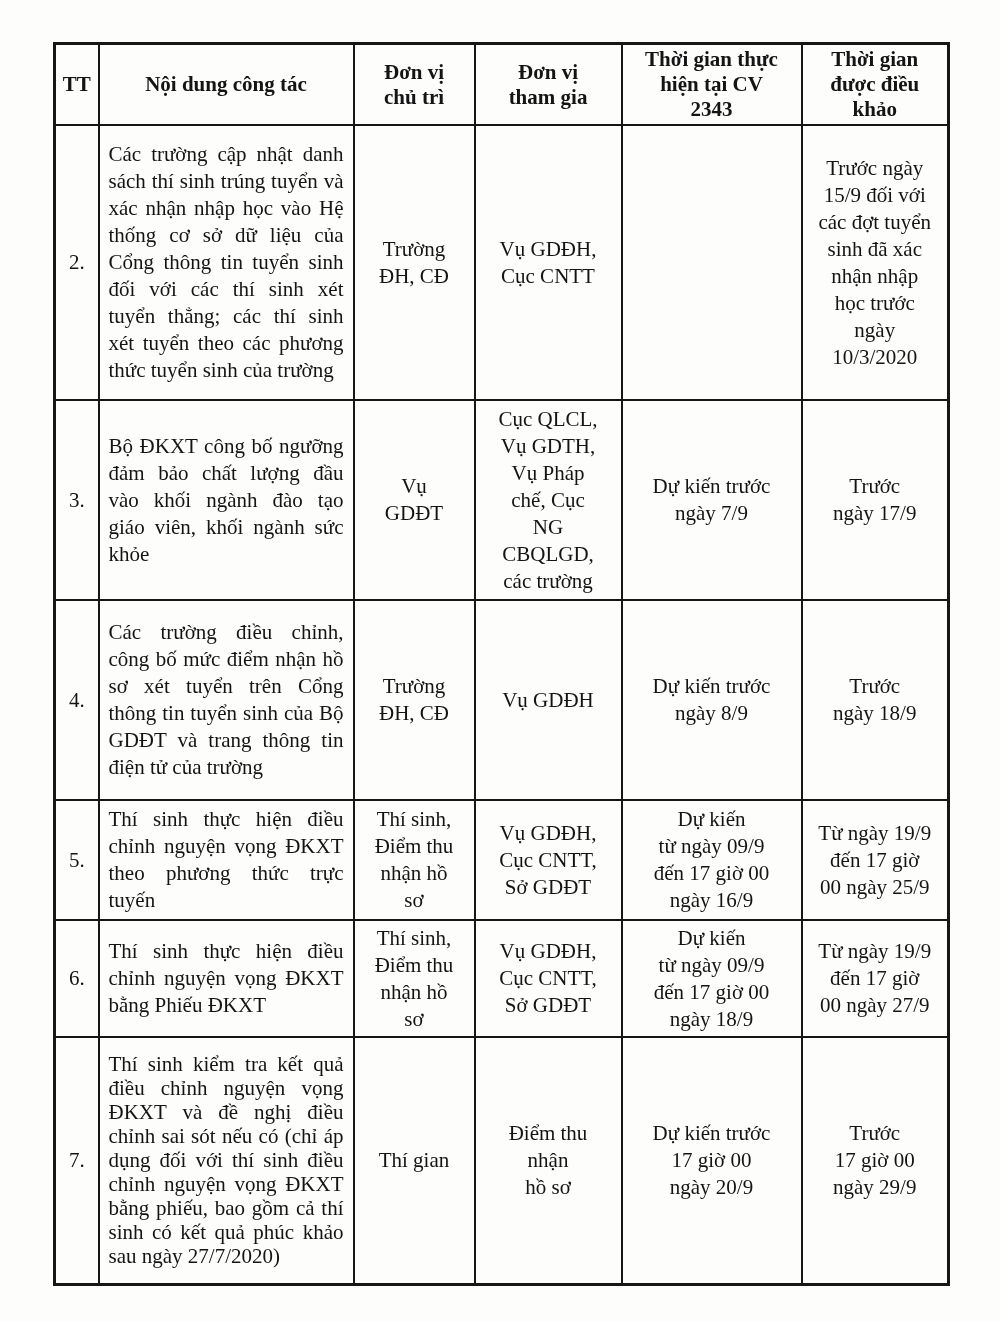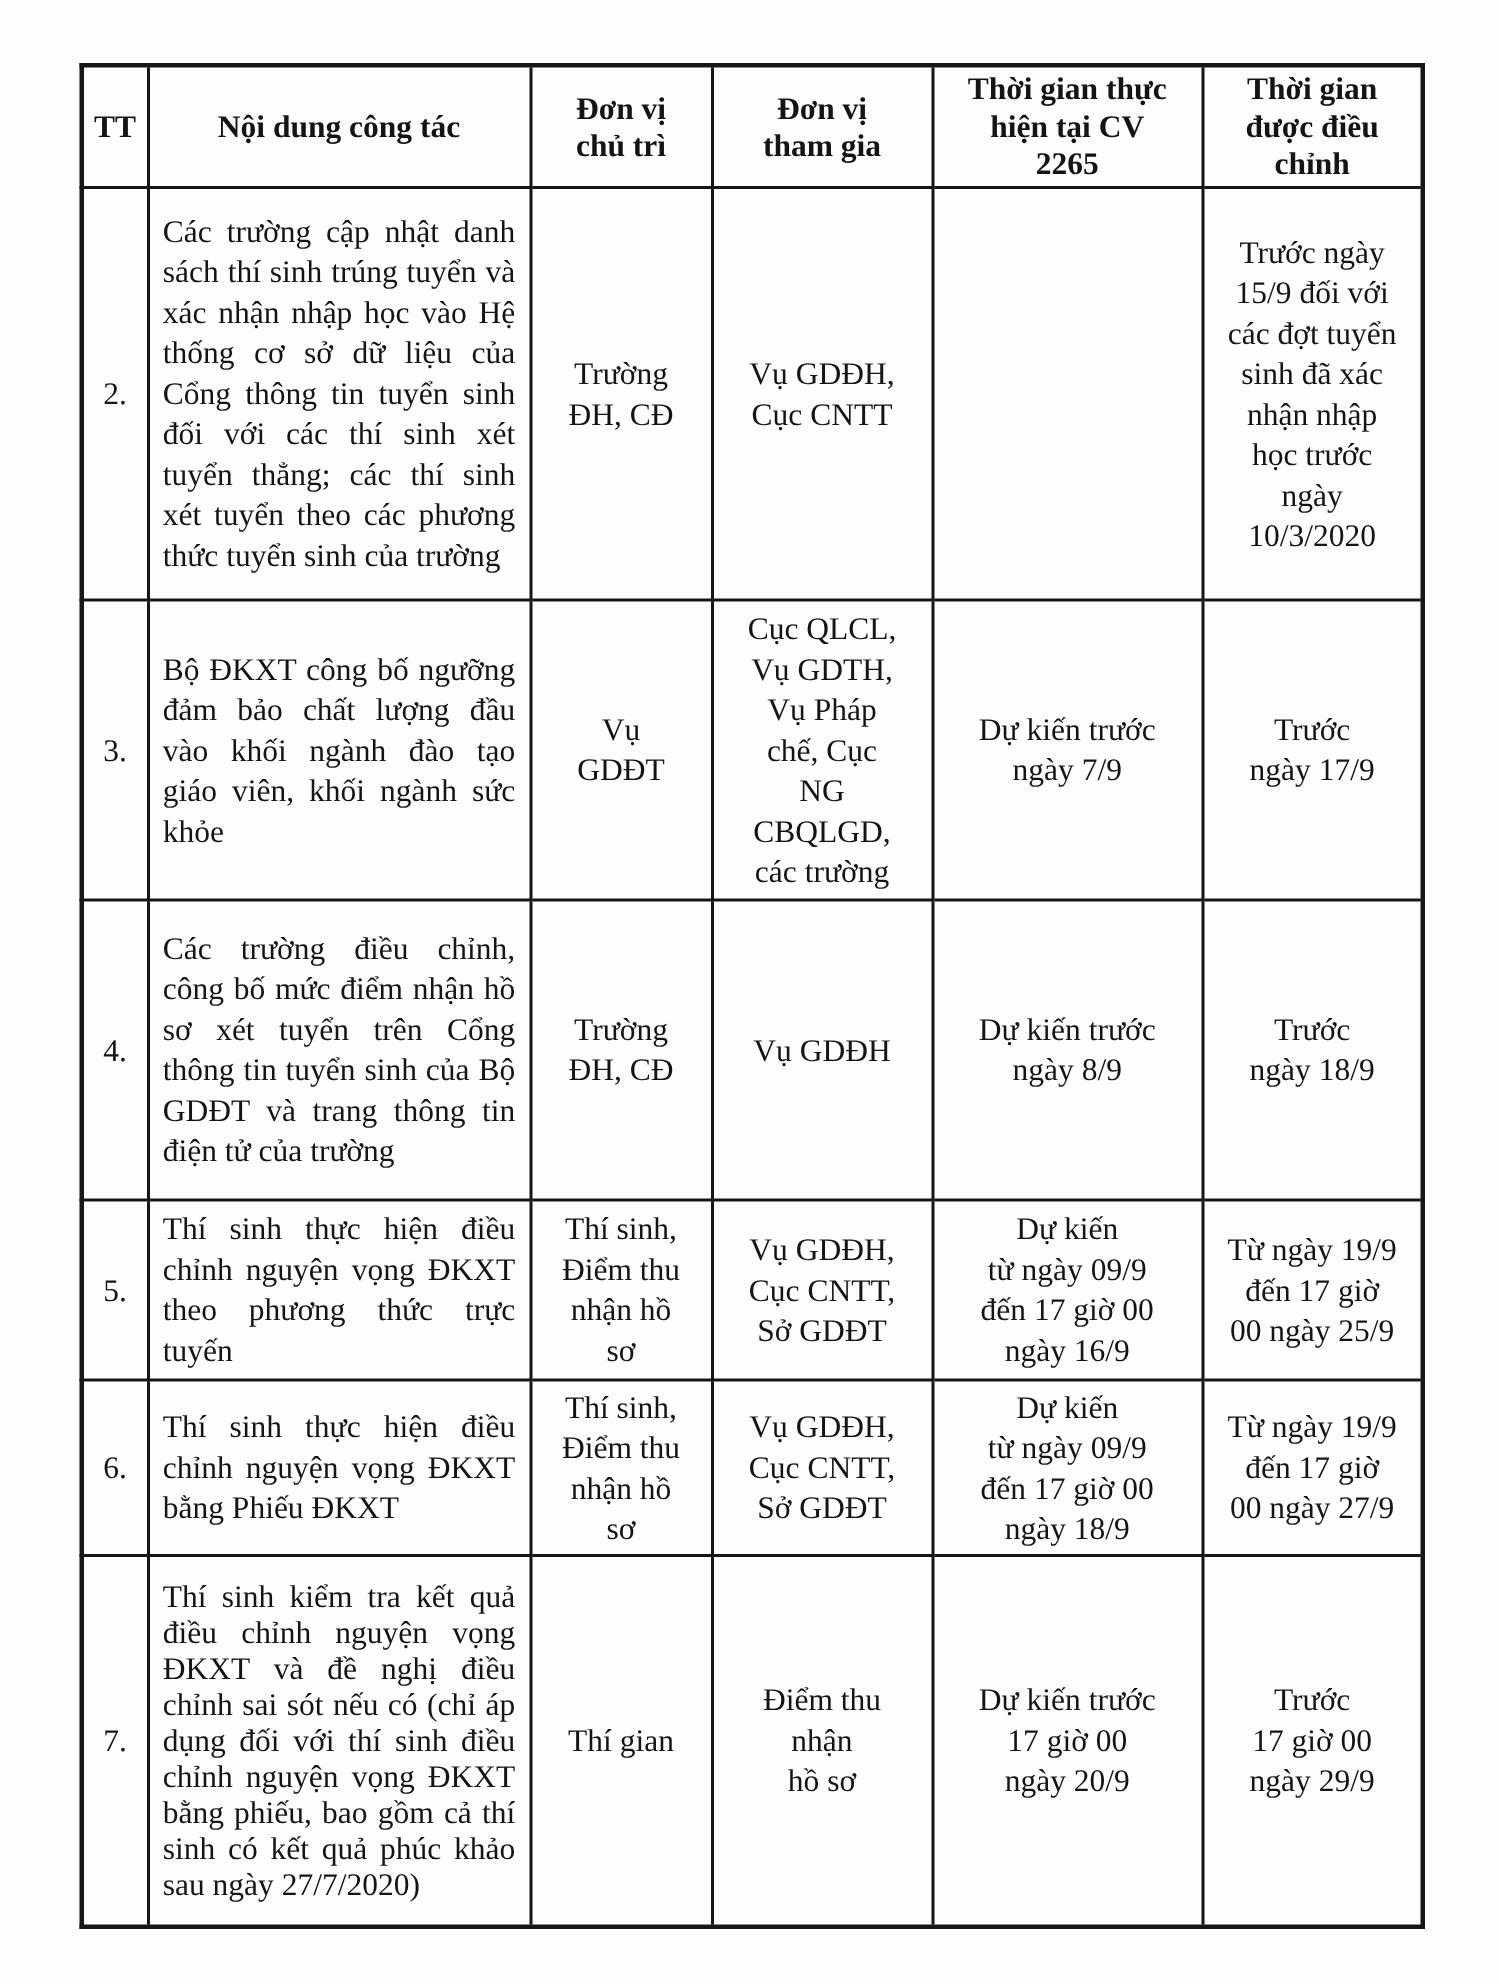--- a/index.html
+++ b/index.html
@@ -89,24 +89,24 @@
     <thead>
         <tr>
           <th class="header-cell col-tt">TT</th>
           <th class="header-cell col-noi_dung">Nội dung công tác</th>
           <th class="header-cell col-chu_tri">Đơn vị
 chủ trì</th>
           <th class="header-cell col-tham_gia">Đơn vị
 tham gia</th>
           <th class="header-cell col-cv1778">Thời gian thực
 hiện tại CV
-2265</th>
+2343</th>
           <th class="header-cell col-dieu_chinh">Thời gian
 được điều
-chỉnh</th>
+khảo</th>
         </tr>
       </thead>
     <tbody>
         <tr>
           <td class="col-tt">2.</td>
           <td class="col-noi_dung">Các trường cập nhật danh sách thí sinh trúng tuyển và xác nhận nhập học vào Hệ thống cơ sở dữ liệu của Cổng thông tin tuyển sinh đối với các thí sinh xét tuyển thẳng; các thí sinh xét tuyển theo các phương thức tuyển sinh của trường</td>
           <td class="col-chu_tri">Trường
 ĐH, CĐ</td>
           <td class="col-tham_gia">Vụ GDĐH,
 Cục CNTT</td>

